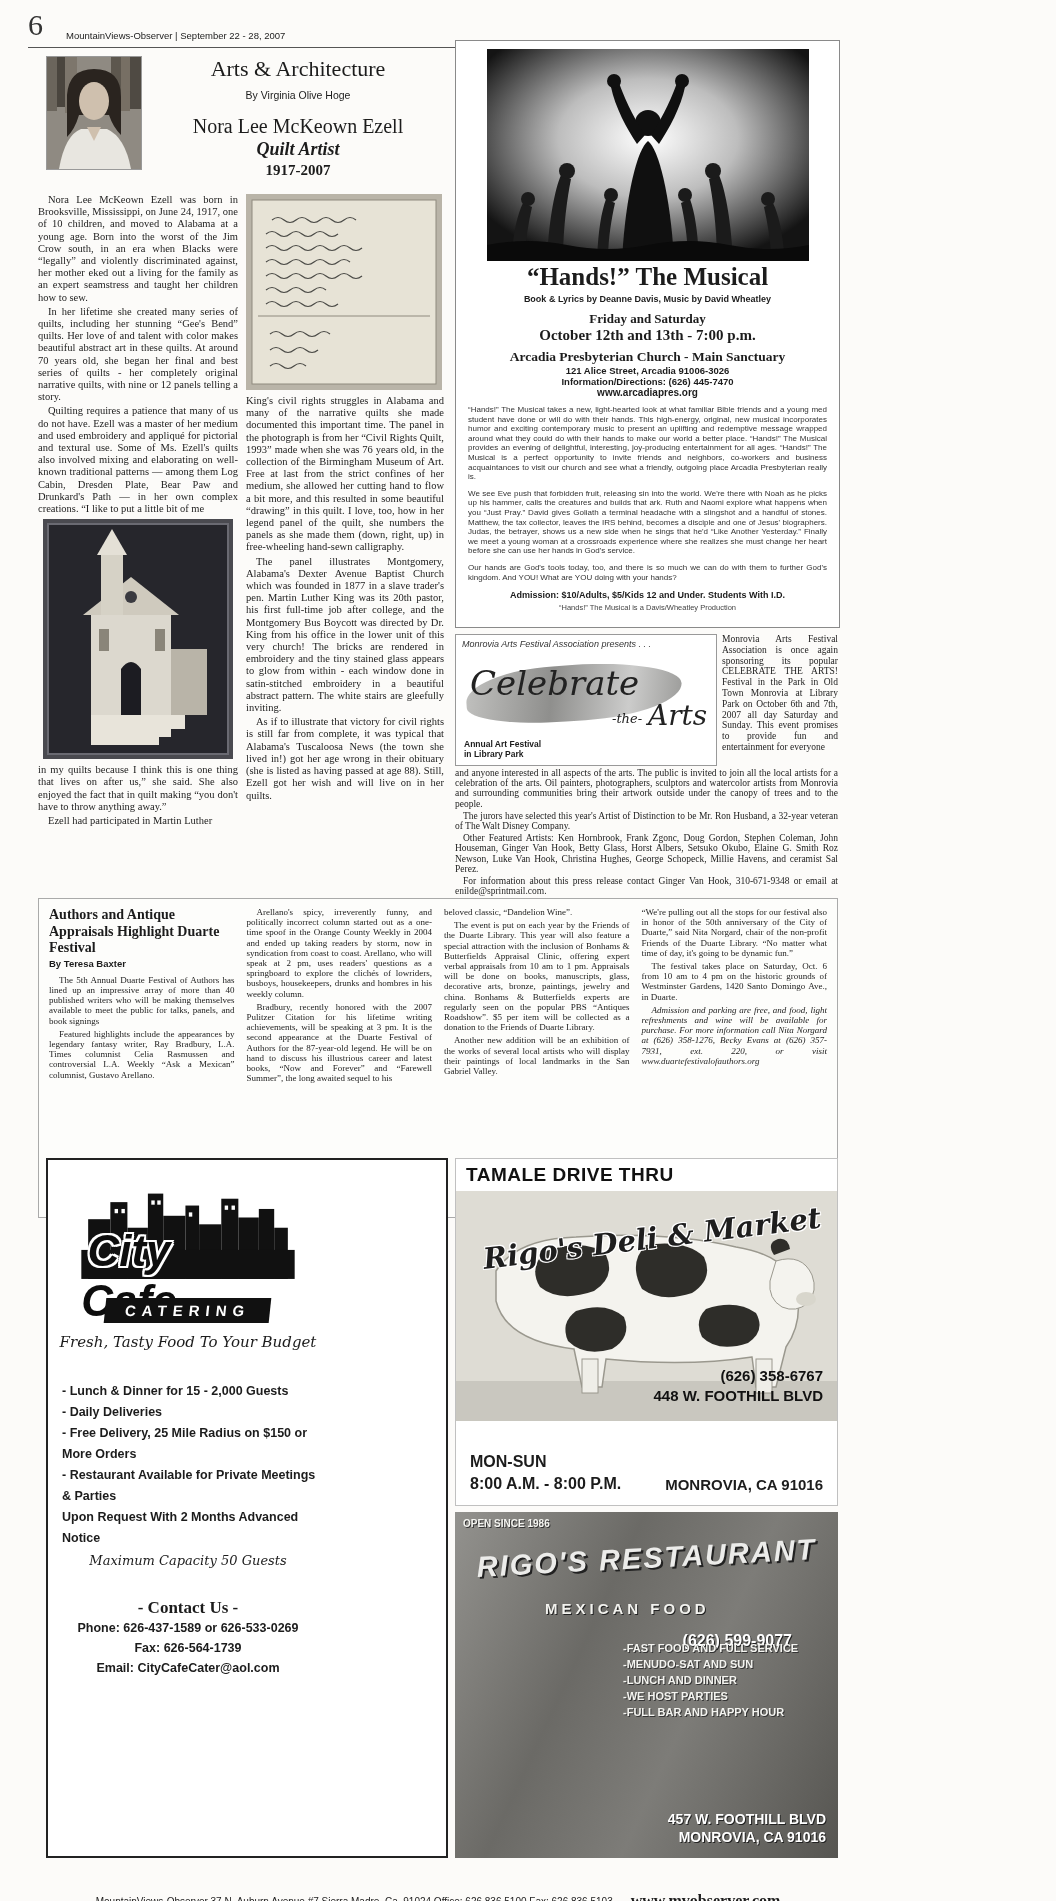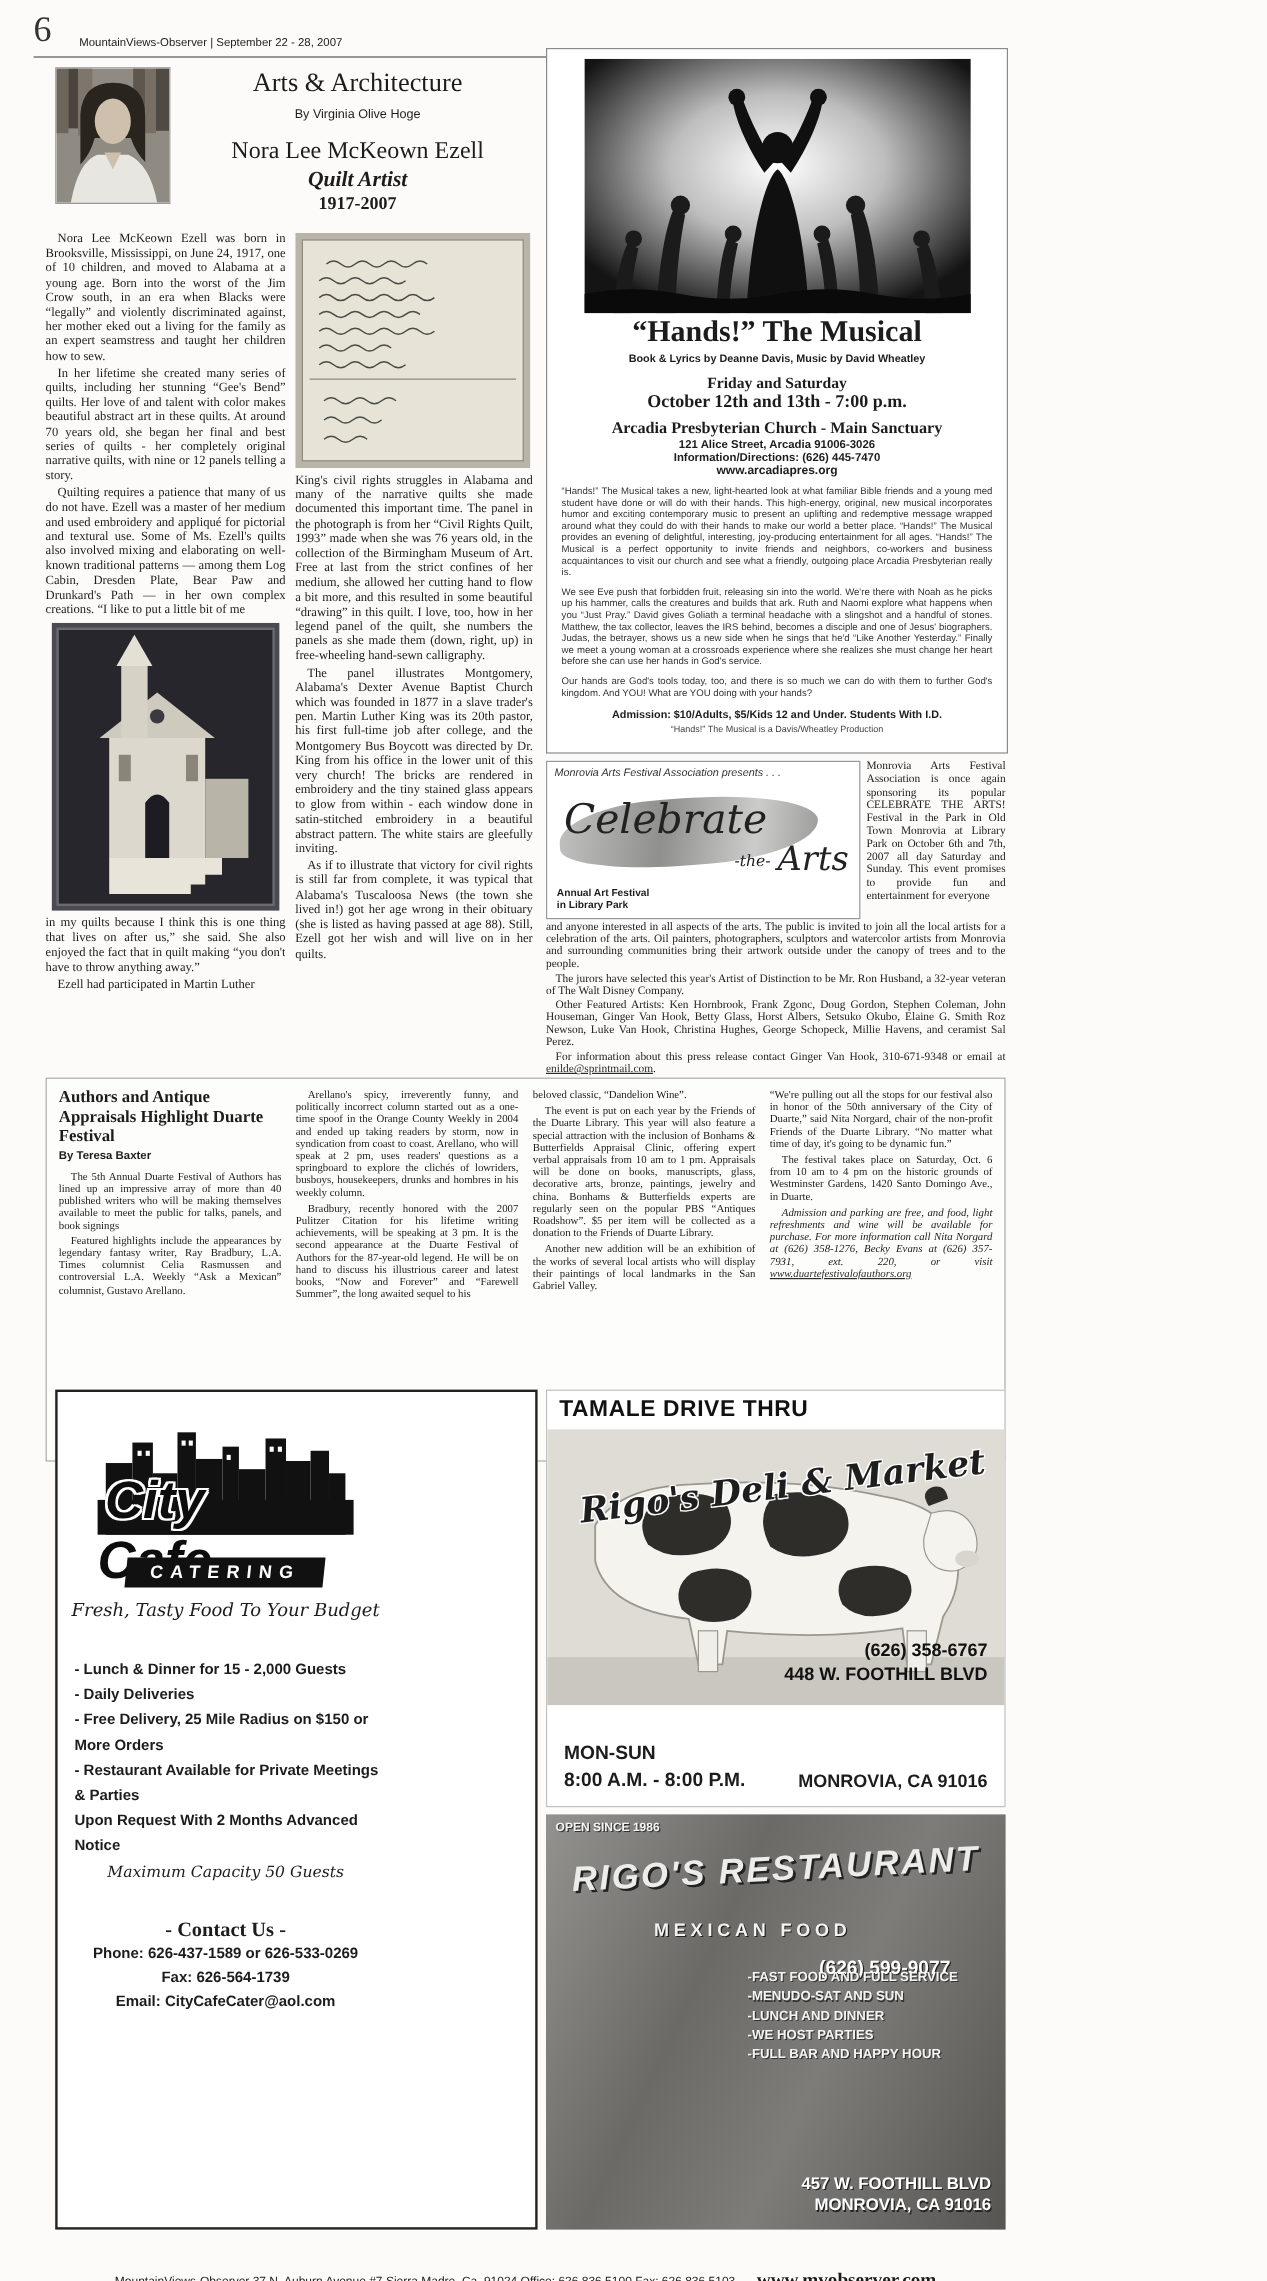--- a/index.html
+++ b/index.html
@@ -4,21 +4,21 @@
 <style>
   html,body { margin:0; padding:0; background:#ffffff; }
   .page {
     position:relative; width:1056px; height:1901px;
     background:#fcfbf9; color:#1c1c1c;
     font-family:"Liberation Serif", serif; overflow:hidden;
   }
   .abs { position:absolute; }
   .sans { font-family:"Liberation Sans", sans-serif; }
   .italic { font-style:italic; }
-  .doc-link { text-decoration:underline; color:#2a2a2a; cursor:pointer; }
+  .doc-link { color:#2a2a2a; cursor:pointer; }
 
   
   #pagenum { left:28px; top:8px; font-size:30px; color:#333; }
   #masthead { left:66px; top:30px; font-size:9.5px; color:#222; }
   #toprule { left:28px; top:47px; width:810px; height:1px; background:#555; }
 
   
   #portrait { left:46px; top:56px; width:94px; height:112px; border:1px solid #999; }
   #arts-head { left:150px; top:56px; width:296px; text-align:center; }
   .arts-title { font-size:22px; }

